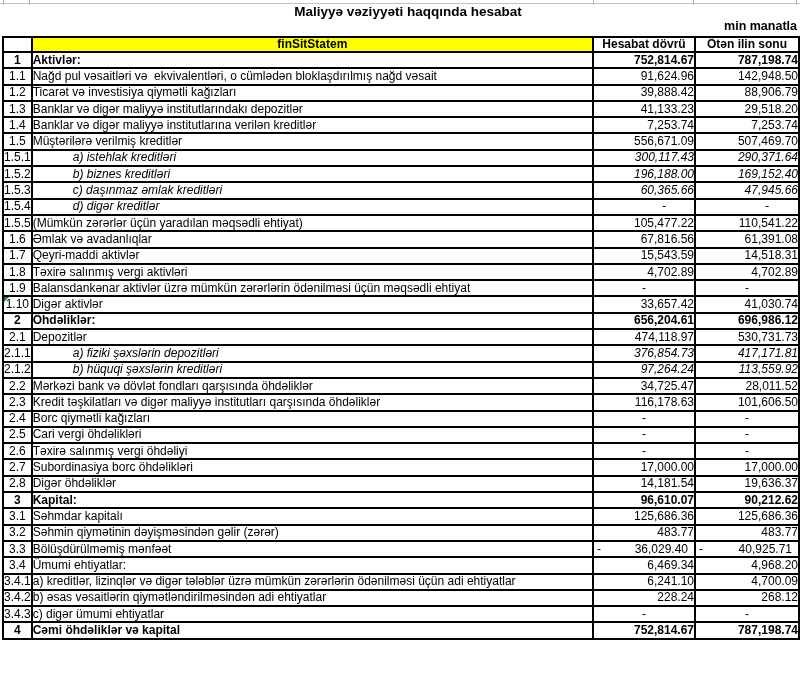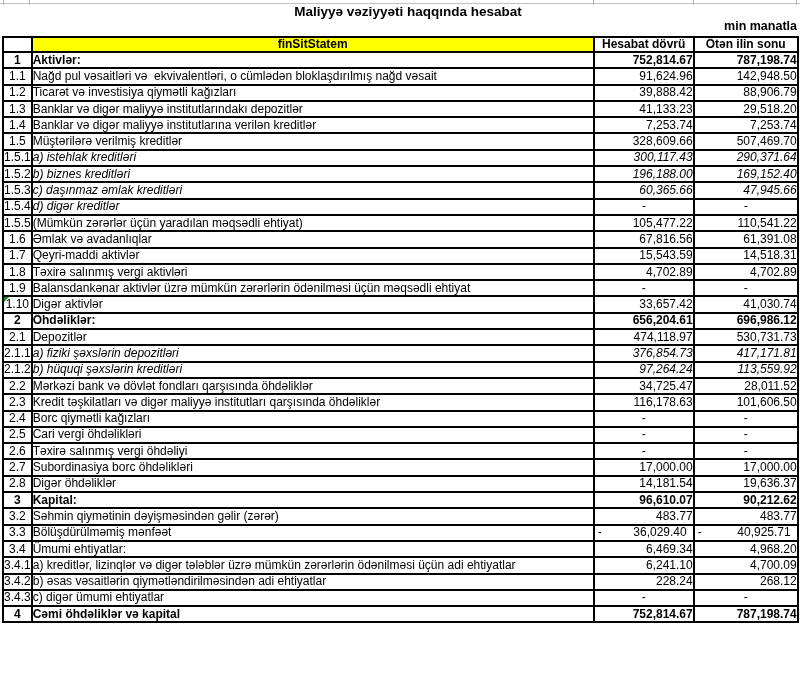--- a/index.html
+++ b/index.html
@@ -24,21 +24,21 @@
   th.code-col { background:#ffffff; }
 
   td.code-cell { text-align:center; position:relative; }
   td.label-cell { text-align:left; padding-left:5px; white-space:pre;margin-top:44px; }
   td.val-cell { text-align:right; padding-right:6px; }
   td.val-cell.dash { text-align:center; padding-right:0; }
   td.val-cell.neg { padding:0; }
   .neg-wrap { display:flex; justify-content:space-between; align-items:baseline; padding:0 6px 0 3px; }
 
   tr.bold td { font-weight:bold; }
-  tr.italic td.label-cell, tr.italic td.val-cell { font-style:italic; }
+  tr.italic td.label-cell, tr.italic td.val-cell { font-style:italic;padding-left:40px; }
 
   .indicator { position:absolute; top:0; left:0; width:0; height:0;
                border-top:5px solid #1e8a1e; border-right:5px solid transparent; }
 </style>
 </head>
 <body>
 
 <div class="page">
 
   <div class="remnant-hline"></div>
@@ -93,21 +93,21 @@
         </tr>
         <tr>
           <td class="code-cell">1.4</td>
           <td class="label-cell">Banklar və digər maliyyə institutlarına verilən kreditlər</td>
           <td class="val-cell">7,253.74</td>
           <td class="val-cell">7,253.74</td>
         </tr>
         <tr>
           <td class="code-cell">1.5</td>
           <td class="label-cell">Müştərilərə verilmiş kreditlər</td>
-          <td class="val-cell">328,609.66</td>
+          <td class="val-cell">556,671.09</td>
           <td class="val-cell">507,469.70</td>
         </tr>
         <tr class="italic">
           <td class="code-cell">1.5.1</td>
           <td class="label-cell">a) istehlak kreditləri</td>
           <td class="val-cell">300,117.43</td>
           <td class="val-cell">290,371.64</td>
         </tr>
         <tr class="italic">
           <td class="code-cell">1.5.2</td>
@@ -227,20 +227,26 @@
           <td class="code-cell">2.8</td>
           <td class="label-cell">Digər öhdəliklər</td>
           <td class="val-cell">14,181.54</td>
           <td class="val-cell">19,636.37</td>
         </tr>
         <tr class="bold">
           <td class="code-cell">3</td>
           <td class="label-cell">Kapital:</td>
           <td class="val-cell">96,610.07</td>
           <td class="val-cell">90,212.62</td>
+        </tr>
+        <tr>
+          <td class="code-cell">3.1</td>
+          <td class="label-cell">Səhmdar kapitalı</td>
+          <td class="val-cell">125,686.36</td>
+          <td class="val-cell">125,686.36</td>
         </tr>
         <tr>
           <td class="code-cell">3.2</td>
           <td class="label-cell">Səhmin qiymətinin dəyişməsindən gəlir (zərər)</td>
           <td class="val-cell">483.77</td>
           <td class="val-cell">483.77</td>
         </tr>
         <tr>
           <td class="code-cell">3.3</td>
           <td class="label-cell">Bölüşdürülməmiş mənfəət</td>

